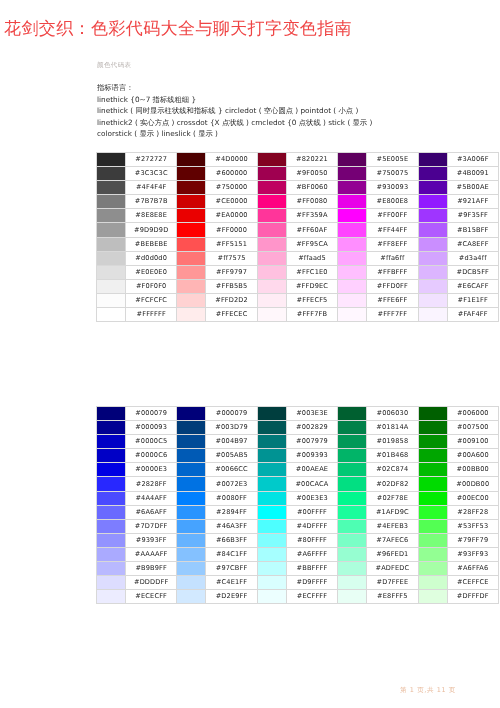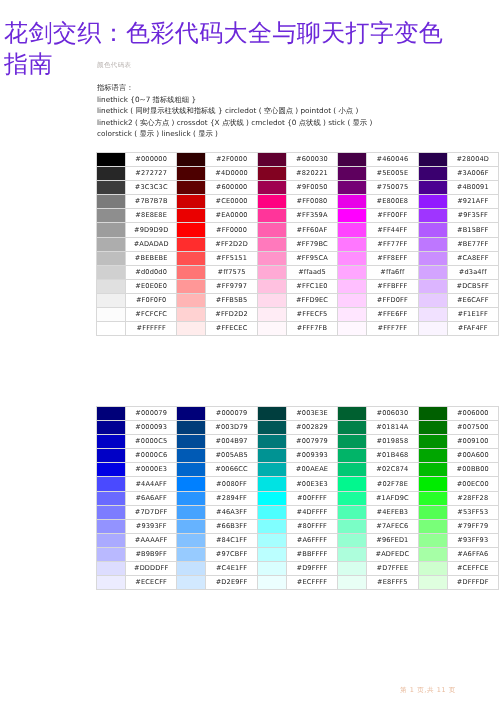--- a/index.html
+++ b/index.html
@@ -11,23 +11,23 @@
     font-family:"Liberation Sans", sans-serif;
     overflow:hidden;
     position:relative;
   }
   .page { position:relative; width:500px; height:708px; }
 
   
   .headline {
     position:absolute;
     left:4px; top:2px; width:440px;
-    font-size:24px;
+    font-size:17px;
     line-height:31px;
-    color:#6d28d9;
+    color:#ef4444;
     letter-spacing:0.4px;
     font-weight:400;
     font-family:"DejaVu Sans", sans-serif;
   }
 
   
   .caption {
     position:absolute;
     left:97px; top:61px;
     font-size:6.5px;
@@ -95,32 +95,20 @@
     <span class="ln">指标语言：</span>
     <span class="ln">linethick {0~7 指标线粗细 }</span>
     <span class="ln">linethick ( 同时显示柱状线和指标线    } circledot ( 空心圆点 ) pointdot ( 小点 )</span>
     <span class="ln">linethick2 ( 实心方点 ) crossdot {X 点状线 ) cmcledot {0 点状线 ) stick ( 显示 )</span>
     <span class="ln">colorstick ( 显示 ) lineslick ( 显示 )</span>
   </div>
 
   <table class="ctable" id="table1">
       <tbody>
         <tr>
-          <td class="sw" style="background: rgb(0, 0, 0);"></td>
-          <td class="lb">#000000</td>
-          <td class="sw" style="background: rgb(47, 0, 0);"></td>
-          <td class="lb">#2F0000</td>
-          <td class="sw" style="background: rgb(96, 0, 48);"></td>
-          <td class="lb">#600030</td>
-          <td class="sw" style="background: rgb(70, 0, 70);"></td>
-          <td class="lb">#460046</td>
-          <td class="sw" style="background: rgb(40, 0, 77);"></td>
-          <td class="lb">#28004D</td>
-        </tr>
-        <tr>
           <td class="sw" style="background: rgb(39, 39, 39);"></td>
           <td class="lb">#272727</td>
           <td class="sw" style="background: rgb(77, 0, 0);"></td>
           <td class="lb">#4D0000</td>
           <td class="sw" style="background: rgb(130, 2, 33);"></td>
           <td class="lb">#820221</td>
           <td class="sw" style="background: rgb(94, 0, 94);"></td>
           <td class="lb">#5E005E</td>
           <td class="sw" style="background: rgb(58, 0, 111);"></td>
           <td class="lb">#3A006F</td>
@@ -131,20 +119,32 @@
           <td class="sw" style="background: rgb(96, 0, 0);"></td>
           <td class="lb">#600000</td>
           <td class="sw" style="background: rgb(159, 0, 80);"></td>
           <td class="lb">#9F0050</td>
           <td class="sw" style="background: rgb(117, 0, 117);"></td>
           <td class="lb">#750075</td>
           <td class="sw" style="background: rgb(75, 0, 145);"></td>
           <td class="lb">#4B0091</td>
         </tr>
         <tr>
+          <td class="sw" style="background: rgb(79, 79, 79);"></td>
+          <td class="lb">#4F4F4F</td>
+          <td class="sw" style="background: rgb(117, 0, 0);"></td>
+          <td class="lb">#750000</td>
+          <td class="sw" style="background: rgb(191, 0, 96);"></td>
+          <td class="lb">#BF0060</td>
+          <td class="sw" style="background: rgb(147, 0, 147);"></td>
+          <td class="lb">#930093</td>
+          <td class="sw" style="background: rgb(91, 0, 174);"></td>
+          <td class="lb">#5B00AE</td>
+        </tr>
+        <tr>
           <td class="sw" style="background: rgb(123, 123, 123);"></td>
           <td class="lb">#7B7B7B</td>
           <td class="sw" style="background: rgb(206, 0, 0);"></td>
           <td class="lb">#CE0000</td>
           <td class="sw" style="background: rgb(255, 0, 128);"></td>
           <td class="lb">#FF0080</td>
           <td class="sw" style="background: rgb(232, 0, 232);"></td>
           <td class="lb">#E800E8</td>
           <td class="sw" style="background: rgb(146, 26, 255);"></td>
           <td class="lb">#921AFF</td>
@@ -167,32 +167,20 @@
           <td class="sw" style="background: rgb(255, 0, 0);"></td>
           <td class="lb">#FF0000</td>
           <td class="sw" style="background: rgb(255, 96, 175);"></td>
           <td class="lb">#FF60AF</td>
           <td class="sw" style="background: rgb(255, 68, 255);"></td>
           <td class="lb">#FF44FF</td>
           <td class="sw" style="background: rgb(177, 91, 255);"></td>
           <td class="lb">#B15BFF</td>
         </tr>
         <tr>
-          <td class="sw" style="background: rgb(173, 173, 173);"></td>
-          <td class="lb">#ADADAD</td>
-          <td class="sw" style="background: rgb(255, 45, 45);"></td>
-          <td class="lb">#FF2D2D</td>
-          <td class="sw" style="background: rgb(255, 121, 188);"></td>
-          <td class="lb">#FF79BC</td>
-          <td class="sw" style="background: rgb(255, 119, 255);"></td>
-          <td class="lb">#FF77FF</td>
-          <td class="sw" style="background: rgb(190, 119, 255);"></td>
-          <td class="lb">#BE77FF</td>
-        </tr>
-        <tr>
           <td class="sw" style="background: rgb(190, 190, 190);"></td>
           <td class="lb">#BEBEBE</td>
           <td class="sw" style="background: rgb(255, 81, 81);"></td>
           <td class="lb">#FF5151</td>
           <td class="sw" style="background: rgb(255, 149, 202);"></td>
           <td class="lb">#FF95CA</td>
           <td class="sw" style="background: rgb(255, 142, 255);"></td>
           <td class="lb">#FF8EFF</td>
           <td class="sw" style="background: rgb(202, 142, 255);"></td>
           <td class="lb">#CA8EFF</td>
@@ -315,20 +303,32 @@
           <td class="sw" style="background: rgb(0, 102, 204);"></td>
           <td class="lb">#0066CC</td>
           <td class="sw" style="background: rgb(0, 174, 174);"></td>
           <td class="lb">#00AEAE</td>
           <td class="sw" style="background: rgb(2, 200, 116);"></td>
           <td class="lb">#02C874</td>
           <td class="sw" style="background: rgb(0, 187, 0);"></td>
           <td class="lb">#00BB00</td>
         </tr>
         <tr>
+          <td class="sw" style="background: rgb(40, 40, 255);"></td>
+          <td class="lb">#2828FF</td>
+          <td class="sw" style="background: rgb(0, 114, 227);"></td>
+          <td class="lb">#0072E3</td>
+          <td class="sw" style="background: rgb(0, 202, 202);"></td>
+          <td class="lb">#00CACA</td>
+          <td class="sw" style="background: rgb(2, 223, 130);"></td>
+          <td class="lb">#02DF82</td>
+          <td class="sw" style="background: rgb(0, 219, 0);"></td>
+          <td class="lb">#00DB00</td>
+        </tr>
+        <tr>
           <td class="sw" style="background: rgb(74, 74, 255);"></td>
           <td class="lb">#4A4AFF</td>
           <td class="sw" style="background: rgb(0, 128, 255);"></td>
           <td class="lb">#0080FF</td>
           <td class="sw" style="background: rgb(0, 227, 227);"></td>
           <td class="lb">#00E3E3</td>
           <td class="sw" style="background: rgb(2, 247, 142);"></td>
           <td class="lb">#02F78E</td>
           <td class="sw" style="background: rgb(0, 236, 0);"></td>
           <td class="lb">#00EC00</td>

